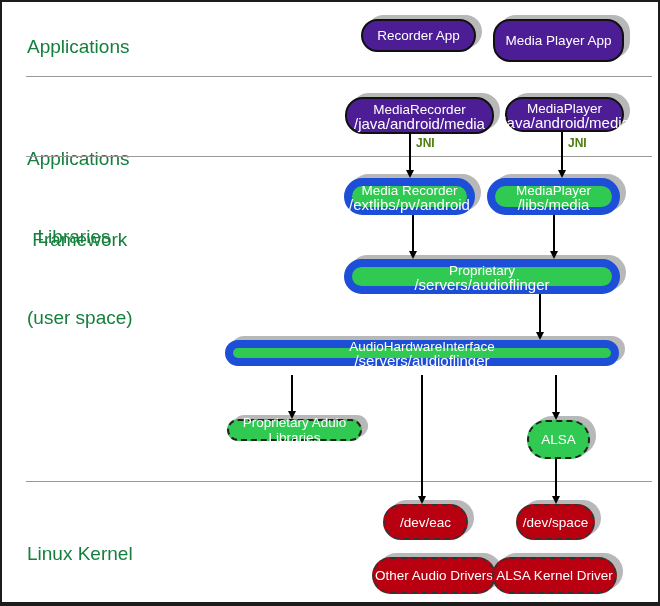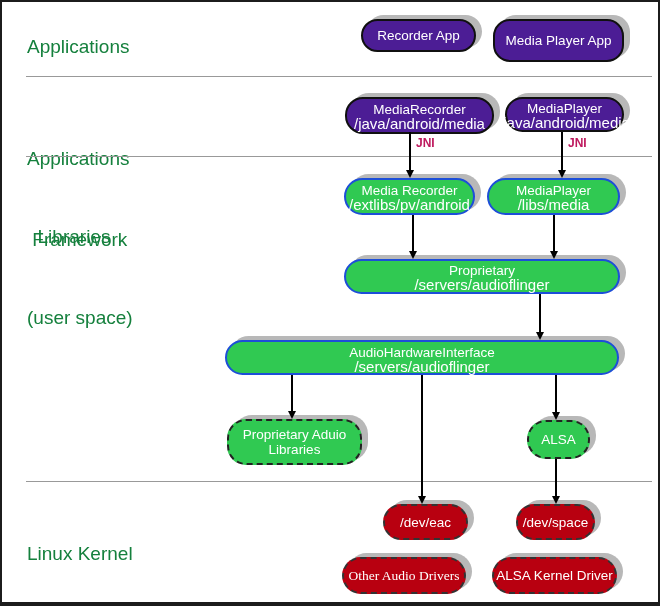--- a/index.html
+++ b/index.html
@@ -27,54 +27,54 @@
   }
   .node{
     position:absolute;
     box-sizing:border-box;
     display:flex;flex-direction:column;
     align-items:center;justify-content:center;
     color:#fff;text-align:center;
     box-shadow:6px -4px 0 0 #b8b8b8;
   }
   .node-blue{background:#4c1d95;border:2px solid #101010;text-align:center;}
-  .node-green{background:#30c952;border:2px solid #1d4ed8;}
+  .node-green{background:#30c952;border:8px solid #1d4ed8;}
   .node-green-dashed{background:#30c952;border:2px dashed #222;}
   .node-red{background:#b80010;border:2px dashed #333;}
   .node .title{font-size:13.5px;line-height:15px;}
   .node .subtitle{font-size:15px;line-height:13px;}
   .varrow{
     position:absolute;width:2px;background:#000;
   }
   .varrow .head{
     position:absolute;left:-3px;bottom:-8px;
     width:0;height:0;
     border-left:4px solid transparent;
     border-right:4px solid transparent;
     border-top:8px solid #000;
   }
   .edge-label{
     position:absolute;
-    font-size:12px;font-weight:bold;color:#be185d;
+    font-size:12px;font-weight:bold;color:#4d7c0f;
   }
 
   
   #box-recorder-app{left:359px;top:17px;width:115px;height:33px;border-radius:17px;}
   #box-media-player-app{left:491px;top:17px;width:131px;height:43px;border-radius:17px;}
   #box-mediarecorder-fw{left:343px;top:95px;width:149px;height:37px;border-radius:18px;}
   #box-mediaplayer-fw{left:503px;top:95px;width:119px;height:35px;border-radius:18px;}
   #box-media-recorder-lib{left:342px;top:176px;width:131px;height:37px;border-radius:19px;}
   #box-mediaplayer-lib{left:485px;top:176px;width:133px;height:37px;border-radius:19px;}
   #box-audioflinger{left:342px;top:257px;width:276px;height:35px;border-radius:18px;}
-  #box-ahi{left:223px;top:338px;width:394px;height:35px;border-radius:18px;justify-content:flex-end;}
-  #box-proprietary{left:225px;top:417px;width:135px;height:46px;border-radius:19px;}
+  #box-ahi{left:223px;top:338px;width:394px;height:26px;border-radius:18px;}
+  #box-proprietary{left:225px;top:417px;width:135px;height:22px;border-radius:19px;}
   #box-alsa{left:525px;top:418px;width:63px;height:39px;border-radius:19px;}
   #box-dev-eac{left:381px;top:502px;width:85px;height:36px;border-radius:18px;}
   #box-dev-audio{left:514px;top:502px;width:79px;height:36px;border-radius:18px;}
-  #box-other-drivers{left:340px;top:555px;width:124px;height:37px;border-radius:19px;font-family:Liberation Serif, serif;}
+  #box-other-drivers{left:370px;top:555px;width:124px;height:37px;border-radius:19px;}
   #box-alsa-driver{left:490px;top:555px;width:125px;height:37px;border-radius:19px;text-align:right;}
 
   
   #arrow-jni-left{left:407px;top:130px;height:38px;}
   #arrow-jni-right{left:559px;top:130px;height:38px;}
   #arrow-mr-af{left:410px;top:213px;height:36px;}
   #arrow-mp-af{left:551px;top:213px;height:36px;}
   #arrow-af-ahi{left:537px;top:292px;height:38px;}
   #arrow-ahi-prop{left:289px;top:373px;height:36px;}
   #arrow-ahi-deveac{left:419px;top:373px;height:121px;}

